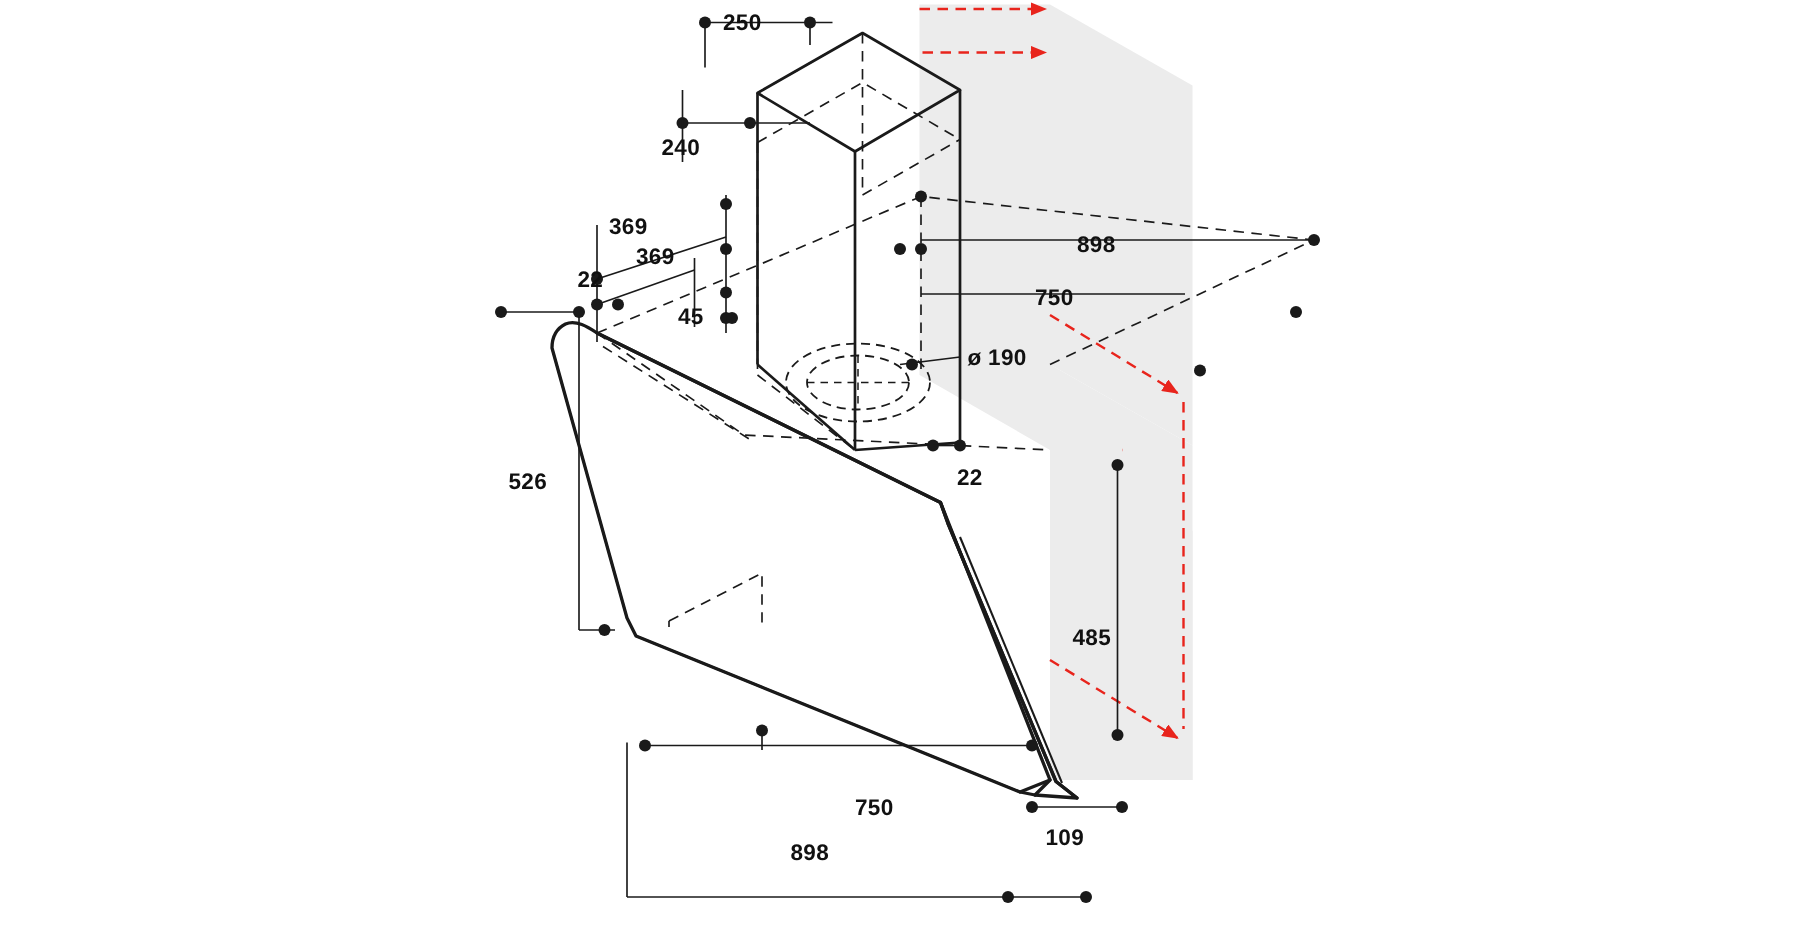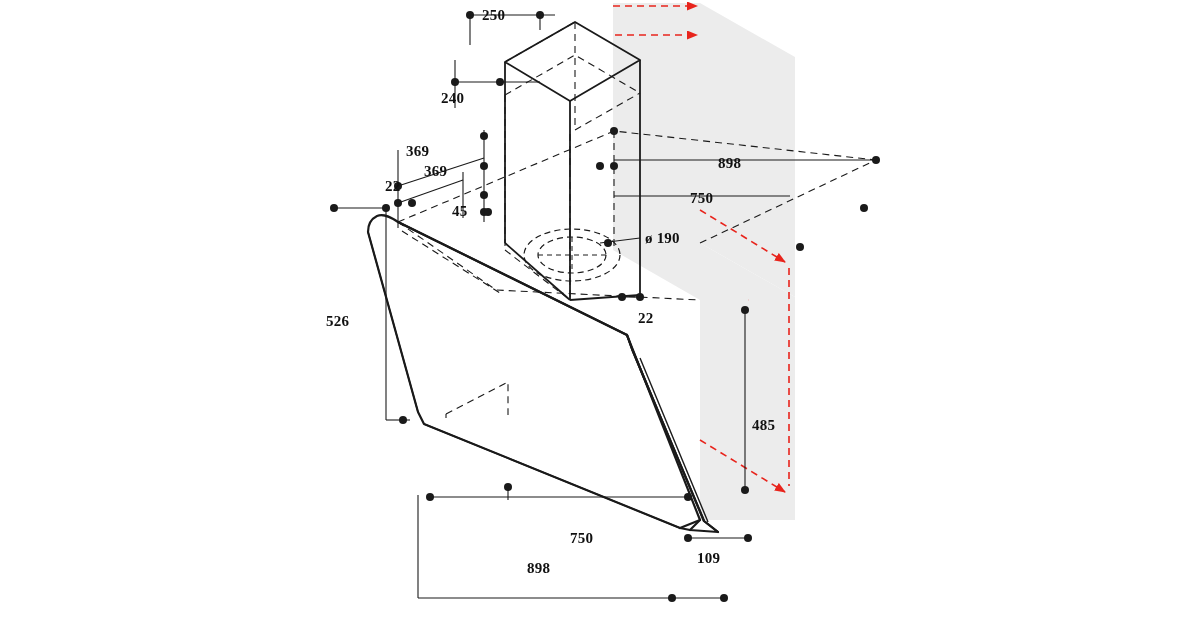--- a/index.html
+++ b/index.html
@@ -21,21 +21,21 @@
   }
   svg#drawing {
     position: absolute;
     left: 0;
     top: 0;
     width: 1200px;
     height: 630px;
   }
   .dim-label {
     position: absolute;
-    font-family: Liberation Serif, serif;
+    font-family: Liberation Sans, sans-serif;
     font-weight: bold;
     font-size: 15px;
     color: #111111;
     white-space: nowrap;
     letter-spacing: 0.2px;
   }
 </style>
 </head>
 <body>
 
@@ -215,19 +215,19 @@
   <div class="dim-label" style="left:482px;  top:7px;">250</div>
   <div class="dim-label" style="left:441px;  top:90px;">240</div>
   <div class="dim-label" style="left:406px;  top:143px;">369</div>
   <div class="dim-label" style="left:424px;  top:163px;">369</div>
   <div class="dim-label" style="left:385px;  top:178px;">22</div>
   <div class="dim-label" style="left:452px;  top:203px;">45</div>
   <div class="dim-label" style="left:718px;  top:155px;">898</div>
   <div class="dim-label" style="left:690px;  top:190px;">750</div>
   <div class="dim-label" style="left:645px;  top:230px;">ø 190</div>
   <div class="dim-label" style="left:638px;  top:310px;">22</div>
-  <div class="dim-label" style="left:326px;  top:313px;">526</div>
-  <div class="dim-label" style="left:752px;  top:417px;">485</div>
+  <div class="dim-label" style="left:339px;  top:313px;">526</div>
+  <div class="dim-label" style="left:715px;  top:417px;">485</div>
   <div class="dim-label" style="left:570px;  top:530px;">750</div>
   <div class="dim-label" style="left:697px;  top:550px;">109</div>
   <div class="dim-label" style="left:527px;  top:560px;">898</div>
 
 </div>
 
 </body></html>

